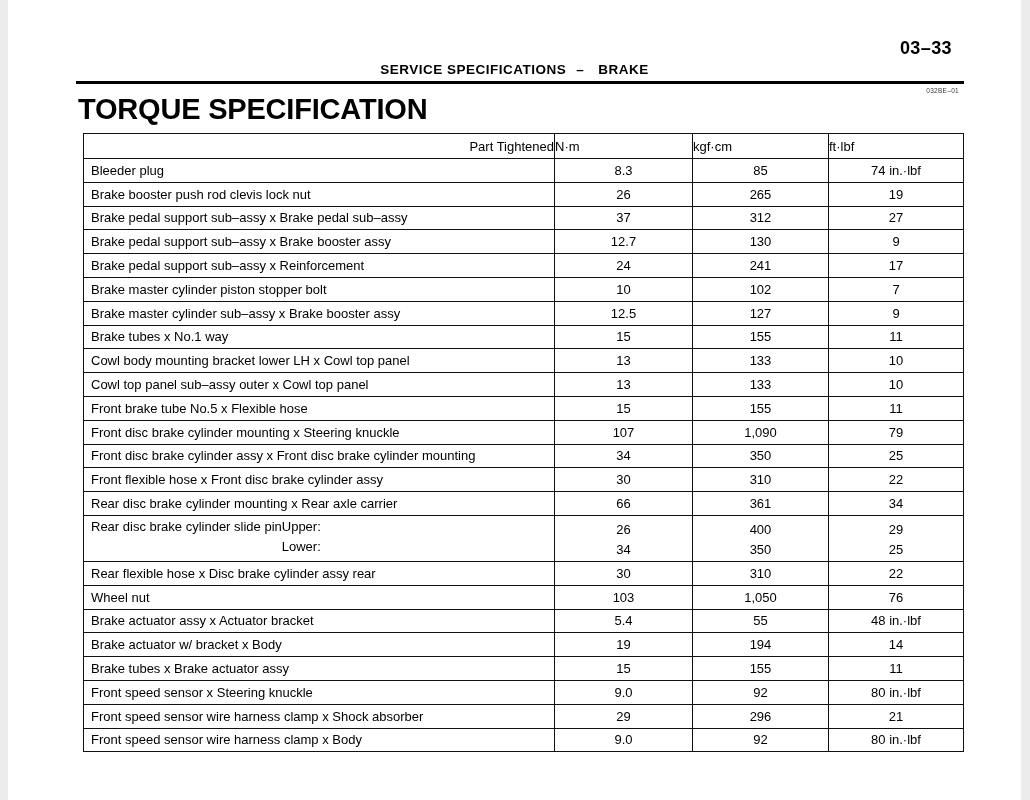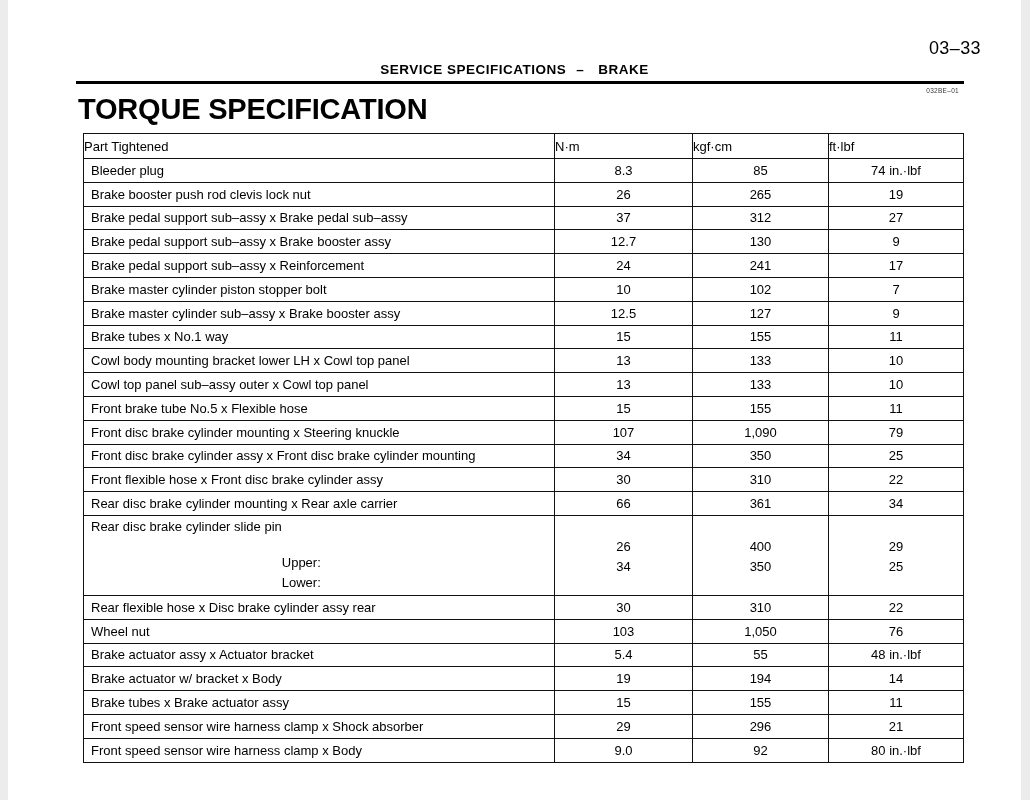--- a/index.html
+++ b/index.html
@@ -32,24 +32,24 @@
     left: 8px;
     top: 0;
     width: 1013px;
     height: 800px;
     background: #ffffff;
   }
 
   
   .page-number {
     position: absolute;
-    right: 40px;
+    right: 69px;
     top: 38px;
     font-size: 18px;
-    font-weight: normal;
+    font-weight: bold;
     letter-spacing: 0.4px;
   }
   .running-head {
     position: absolute;
     left: 0;
     right: 0;
     top: 62px;
     text-align: center;
     font-size: 13.5px;
     font-weight: bold;
@@ -112,21 +112,21 @@
     padding: 0;
     height: 22.8px;
     vertical-align: middle;
     font-weight: normal;
   }
   .torque-table thead th {
     text-align: left;
     height: 24px;
   }
   .torque-table th.part-head {
-    text-align: left;
+    text-align: right;
   }
   .torque-table td.part {
     text-align: left;
     padding-left: 7px;
     padding-right: 6px;
   }
   .torque-table td.num {
     text-align: center;
   }
 
@@ -143,21 +143,20 @@
     height: 100%;
     padding: 3px 0 0 0;
   }
   .split-part .name {
     white-space: nowrap;
   }
   .split-qual {
     text-align: right;
     padding-right: 6px;
     line-height: 20px;
-    margin-top: 36px;
   }
   .split-part .name { line-height: 20px; }
   .split-stack {
     line-height: 20px;
     padding-top: 3px;
   }
   .split-stack div { height: 20px; }
 </style>
 </head>
 <body>
@@ -338,20 +337,26 @@
           <td class="num">194</td>
           <td class="num">14</td>
         </tr>
         <tr>
           <td class="part">Brake tubes x Brake actuator assy</td>
           <td class="num">15</td>
           <td class="num">155</td>
           <td class="num">11</td>
         </tr>
         <tr>
+          <td class="part">Front speed sensor x Steering knuckle</td>
+          <td class="num">9.0</td>
+          <td class="num">92</td>
+          <td class="num">80 in.·lbf</td>
+        </tr>
+        <tr>
           <td class="part">Front speed sensor wire harness clamp x Shock absorber</td>
           <td class="num">29</td>
           <td class="num">296</td>
           <td class="num">21</td>
         </tr>
         <tr>
           <td class="part">Front speed sensor wire harness clamp x Body</td>
           <td class="num">9.0</td>
           <td class="num">92</td>
           <td class="num">80 in.·lbf</td>

